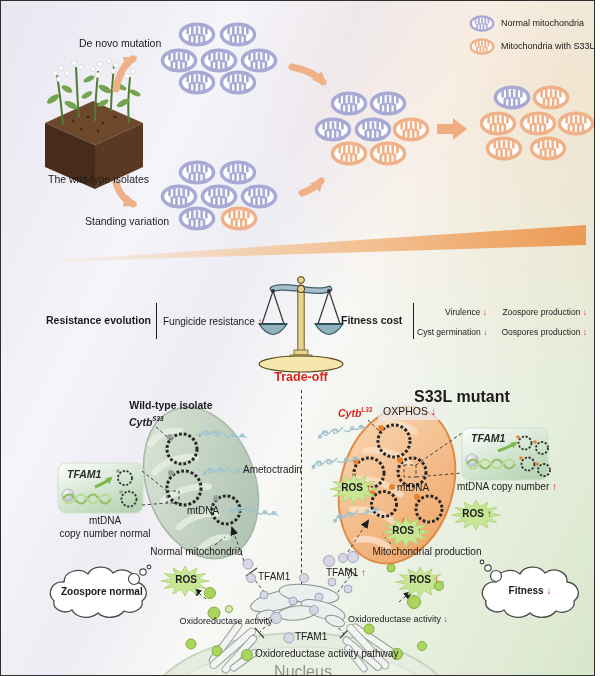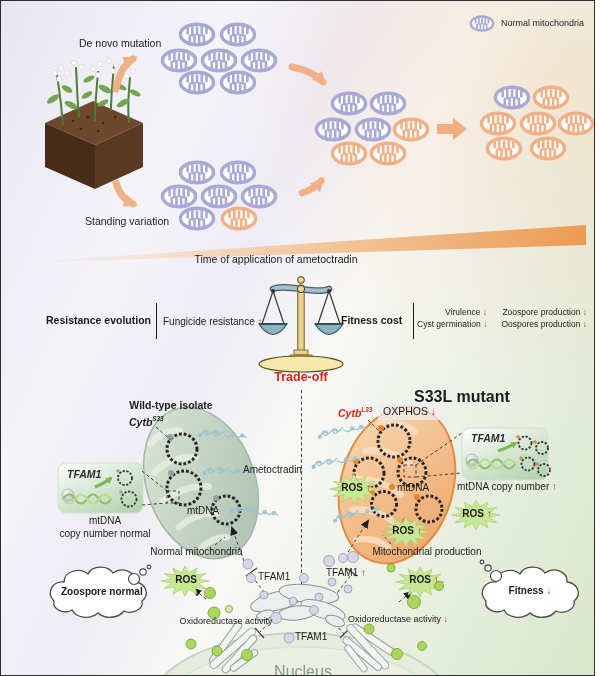--- a/index.html
+++ b/index.html
@@ -424,42 +424,48 @@
     </g>
   </g>
 </svg>
 
 <div class="lbl legendrow" style="left:468px;top:14px;font-size:9px">
   <svg width="26" height="17" class="pm">
         <use href="#mito" width="26" height="17"></use>
       </svg>
   <span>Normal mitochondria</span>
 </div>
+<div class="lbl legendrow" style="left:468px;top:37px;font-size:9px">
+  <svg width="26" height="17" class="om">
+        <use href="#mito" width="26" height="17"></use>
+      </svg>
+  <span>Mitochondria with S33L</span>
+</div>
 
 <div class="lbl" style="left:78px;top:36px;font-size:10.5px">De novo mutation</div>
 <div class="lbl c" style="left:25px;top:172px;width:145px;font-size:10.5px;line-height:1.25">
+  <span style="display:block">The wild-type isolates</span>
 </div>
 <div class="lbl" style="left:84px;top:214px;font-size:10.5px">Standing variation</div>
 
-<div class="lbl c" style="left:165px;top:252px;width:220px;font-size:10.5px">Time of application of ametoctradin</div>
 
 <div class="lbl b" style="left:40px;top:313px;width:110px;text-align:right;font-size:10.5px">Resistance evolution</div>
 <div class="divider" style="left:155px;top:302px;height:36px"></div>
 <div class="lbl" style="left:162px;top:315px;font-size:10px">
   <span>Fungicide resistance</span>
   <span class="arrow">↑</span>
 </div>
 <div class="lbl b" style="left:340px;top:313px;width:66px;font-size:10.5px">Fitness cost</div>
 <div class="divider" style="left:412px;top:302px;height:36px"></div>
 <div class="lbl" style="left:416px;top:306px;width:170px;font-size:8.5px">
   <div class="frow">
     <span class="fcell" style="width:70px"><span>Virulence</span> <span class="arrow">↓</span></span>
     <span class="fcell" style="width:92px"><span>Zoospore production</span> <span class="arrow">↓</span></span>
   </div>
-  <div class="frow" style="margin-top:2px">
+  <div class="frow" style="margin-top:10px">
     <span class="fcell" style="width:70px"><span>Cyst germination</span> <span class="arrow">↓</span></span>
     <span class="fcell" style="width:92px"><span>Oospores production</span> <span class="arrow">↓</span></span>
   </div>
 </div>
 <div class="lbl b c red" style="left:252px;top:369px;width:96px;font-size:12.5px">Trade-off</div>
 
 <div class="lbl b c" style="left:120px;top:398px;width:100px;font-size:10.5px">Wild-type isolate</div>
 <div class="lbl b i" style="left:128px;top:414px;font-size:10.5px">
   <span>Cytb</span><sup>S33</sup>
 </div>
@@ -501,15 +507,16 @@
 </div>
 <div class="lbl" style="left:257px;top:570px;font-size:10px">TFAM1</div>
 <div class="lbl" style="left:325px;top:566px;font-size:10px">
   <span>TFAM1</span> <span class="arrow">↑</span>
 </div>
 <div class="lbl c" style="left:170px;top:615px;width:110px;font-size:9px">Oxidoreductase activity</div>
 <div class="lbl" style="left:347px;top:613px;font-size:9px">
   <span>Oxidoreductase activity</span> <span class="arrow">↓</span>
 </div>
 <div class="lbl" style="left:294px;top:630px;font-size:10px">TFAM1</div>
+<div class="lbl" style="left:254px;top:647px;font-size:10px">Oxidoreductase activity pathway</div>
 <div class="lbl c" style="left:272px;top:661px;width:60px;font-size:16px;color:#8d978d">Nucleus</div>
 
 </div>
 
 </body></html>

